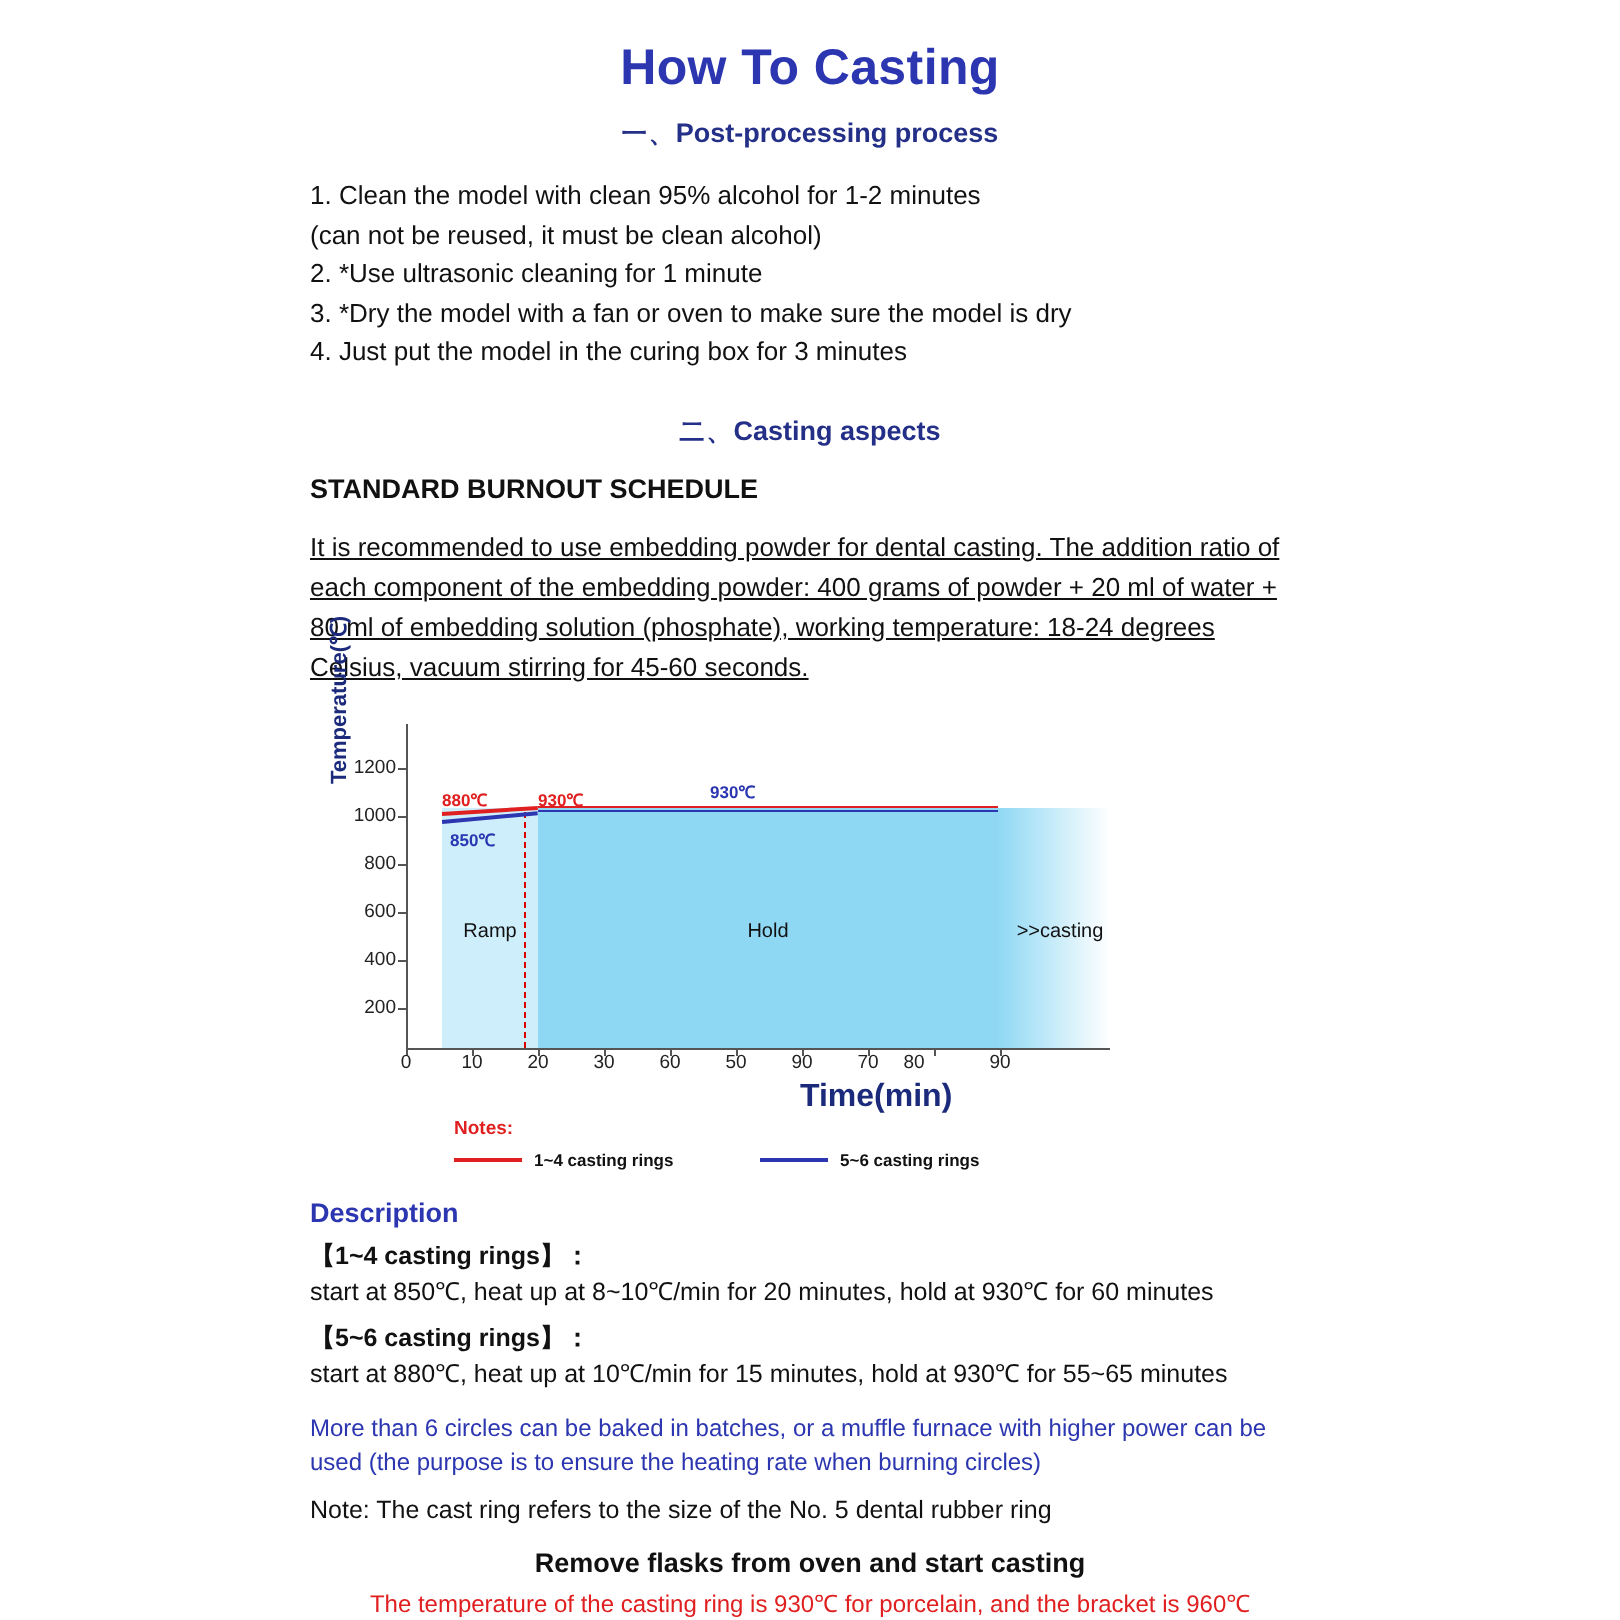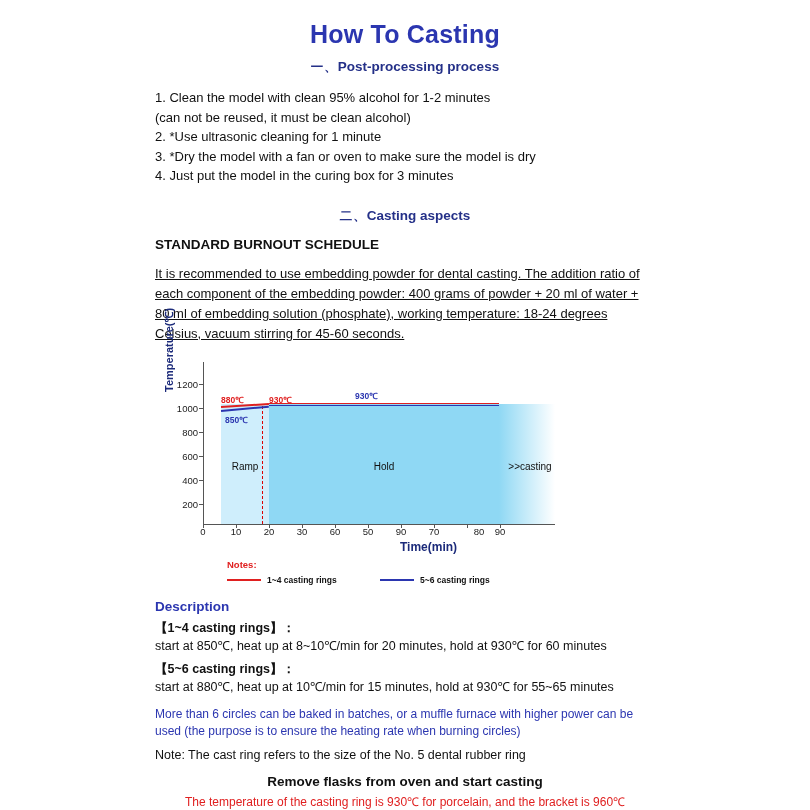--- a/index.html
+++ b/index.html
@@ -164,21 +164,21 @@
     font-size: 8.5px;
     font-weight: bold;
     white-space: nowrap;
   }
   .red-t { color: #e02020; }
   .blue-t { color: #2b36b0; }
   .x-axis-title {
     position: absolute;
     left: 235px;
     top: 178px;
-    font-size: 12px;
+    font-size: 16px;
     font-weight: bold;
     color: #1b2a7a;
   }
   .notes-label {
     position: absolute;
     left: 62px;
     top: 197px;
     font-size: 9.5px;
     font-weight: bold;
     color: #e02020;
@@ -318,21 +318,21 @@
     <div class="xtick" style="left:137px;text-align:center;">30</div>
     <div class="xtick-mark" style="left:170px;"></div>
     <div class="xtick" style="left:170px;">60</div>
     <div class="xtick-mark" style="left:203px;"></div>
     <div class="xtick" style="left:203px;">50</div>
     <div class="xtick-mark" style="left:236px;"></div>
     <div class="xtick" style="left:236px;">90</div>
     <div class="xtick-mark" style="left:269px;"></div>
     <div class="xtick" style="left:269px;">70</div>
     <div class="xtick-mark" style="left:302px;"></div>
-    <div class="xtick" style="left:314px;">80</div>
+    <div class="xtick" style="left:292px;">80</div>
     <div class="xtick-mark" style="left:335px;"></div>
     <div class="xtick" style="left:335px;">90</div>
 
     <div class="dashed-line" style="left:97px; top:44px; height:118px;"></div>
 
     <div class="curve-red" style="left:56px; top:44px; width:48px; transform:rotate(-3.6deg); transform-origin:left center;"></div>
     <div class="curve-red" style="left:104px; top:41px; width:230px;"></div>
     <div class="curve-blue" style="left:56px; top:48px; width:48px; transform:rotate(-5.2deg); transform-origin:left center;"></div>
     <div class="curve-blue" style="left:104px; top:43px; width:230px;"></div>
 

